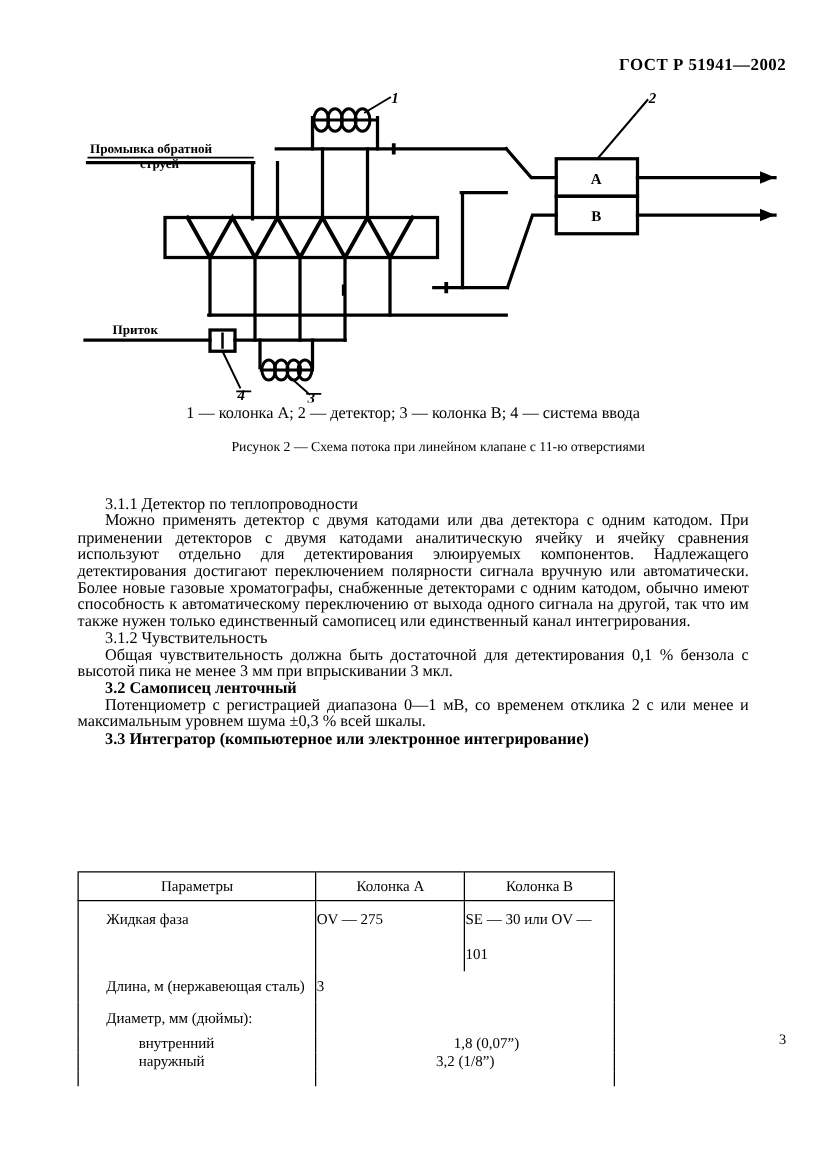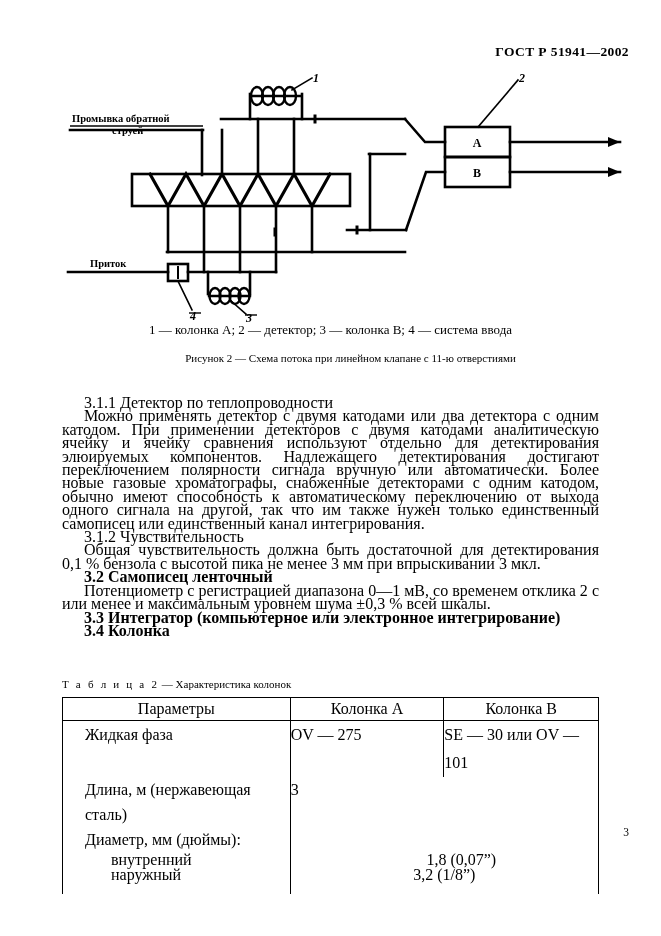--- a/index.html
+++ b/index.html
@@ -63,21 +63,21 @@
     font-family: "Liberation Serif", serif;
     padding-left: 40px;
   }
 
   
   .body-col {
     position: absolute;
     left: 62px;
     top: 396px;
     width: 537px;
-    font-size: 16px;
+    font-size: 13px;
     line-height: 13.4px;
     text-align: justify;
   }
   .body-col p {
     margin: 0;
     text-indent: 22px;
     text-align: justify;
     text-justify: inter-word;
   }
   .head-s {
@@ -96,23 +96,23 @@
     left: 62px;
     top: 678px;
     font-size: 11px;
   }
   .table-title .sp { letter-spacing: 2.2px; }
 
   .tbl {
     position: absolute;
     left: 62px;
     top: 697px;
-    width: 537px;
+    width: 430px;
     border-collapse: collapse;
-    font-size: 16px;
+    font-size: 12px;
   }
   .tbl th, .tbl td {
     padding: 0;
     vertical-align: top;
   }
   .tbl .outer-top { border-top: 1.6px solid #000; }
   .tbl thead th {
     text-align: center;
     font-weight: normal;
     height: 22px;
@@ -258,26 +258,22 @@
   </div>
 
   <div class="body-col">
     <p class="head-s">3.1.1  Детектор по теплопроводности</p>
     <p>Можно применять детектор с двумя катодами или два детектора с одним катодом. При применении детекторов с двумя катодами аналитическую ячейку и ячейку сравнения используют отдельно для детектирования элюируемых компонентов. Надлежащего детектирования достигают переключением полярности сигнала вручную или автоматически. Более новые газовые хроматографы, снабженные детекторами с одним катодом, обычно имеют способность к автоматическому переключению от выхода одного сигнала на другой, так что им также нужен только единственный самописец или единственный канал интегрирования.</p>
     <p class="head-s">3.1.2  Чувствительность</p>
     <p>Общая чувствительность должна быть достаточной для детектирования 0,1 % бензола с высотой пика не менее 3 мм при впрыскивании 3 мкл.</p>
     <p class="head-b">3.2  Самописец ленточный</p>
     <p>Потенциометр с регистрацией диапазона 0—1 мВ, со временем отклика 2 с или менее и максимальным уровнем шума ±0,3 % всей шкалы.</p>
     <p class="head-b">3.3  Интегратор (компьютерное или электронное интегрирование)</p>
-    <p class="head-b">3.4  Колонка</p>
   </div>
 
-  <div class="table-title">
-    <span class="sp">Т а б л и ц а 2</span><span> — Характеристика колонок</span>
-  </div>
 
   <table class="tbl">
     <colgroup>
       <col style="width:228px">
       <col style="width:154px">
       <col style="width:155px">
     </colgroup>
     <thead>
       <tr class="outer-top">
         <th class="vl">Параметры</th>

